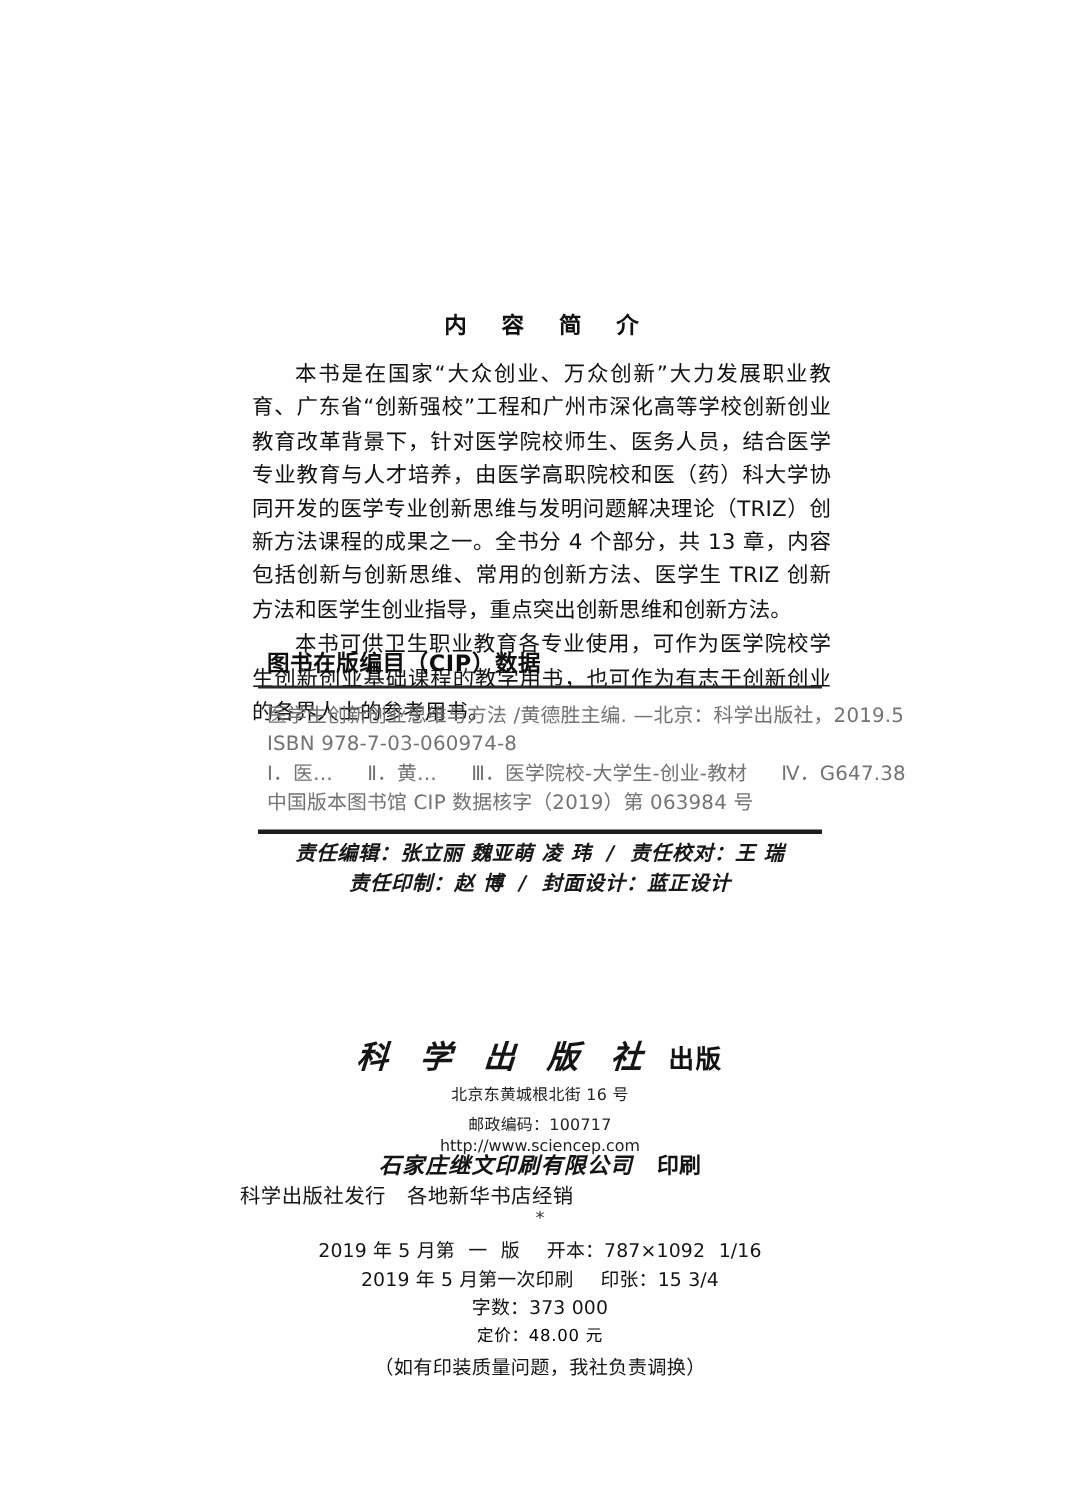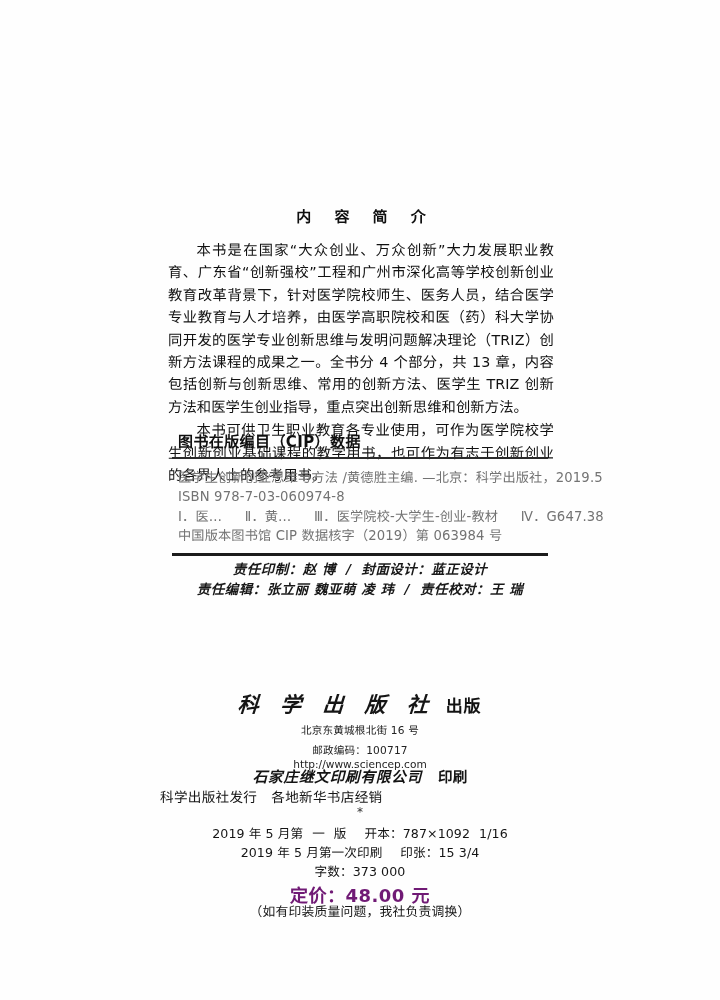--- a/index.html
+++ b/index.html
@@ -215,23 +215,23 @@
   }
   .spec-line .gap-lg { display: inline-block; width: 18px; }
   .spec-line .gap-sm { display: inline-block; width: 9px; }
 
   .price-line {
     position: absolute;
     left: 160px;
     top: 881px;
     width: 400px;
     text-align: center;
-    font-size: 18px;
-    font-weight: bold;
-    color: #701a75;
+    font-size: 11px;
+    font-weight: normal;
+    color: #000000;
     letter-spacing: 0.5px;
   }
   .note-line {
     position: absolute;
     left: 160px;
     top: 901px;
     width: 400px;
     text-align: center;
     font-size: 12.8px;
     color: #161616;
@@ -264,24 +264,24 @@
         <span class="sp-wide"></span>
         <span>Ⅳ．G647.38</span>
       </div>
       <div class="cip-line">中国版本图书馆 CIP 数据核字（2019）第 063984 号</div>
     </div>
     <div class="rule-thick"></div>
   </div>
 
   <div class="credits-block">
     <div class="credit-line">
+      <span>责任编辑：</span><span>张立丽  魏亚萌  凌  玮</span><span class="sp-n"></span><span>/</span><span class="sp-n"></span><span>责任校对：</span><span>王  瑞</span>
+    </div>
+    <div class="credit-line">
       <span>责任印制：</span><span>赵  博</span><span class="sp-n"></span><span>/</span><span class="sp-n"></span><span>封面设计：</span><span>蓝正设计</span>
-    </div>
-    <div class="credit-line">
-      <span>责任编辑：</span><span>张立丽  魏亚萌  凌  玮</span><span class="sp-n"></span><span>/</span><span class="sp-n"></span><span>责任校对：</span><span>王  瑞</span>
     </div>
   </div>
 
   <div class="publisher-block">
     <div class="pub-logo-row">
       <span class="pub-logo">科 学 出 版 社</span>
       <span class="pub-verb">出版</span>
     </div>
     <div class="pub-addr">北京东黄城根北街 16 号</div>
     <div class="pub-addr">邮政编码：100717</div>

